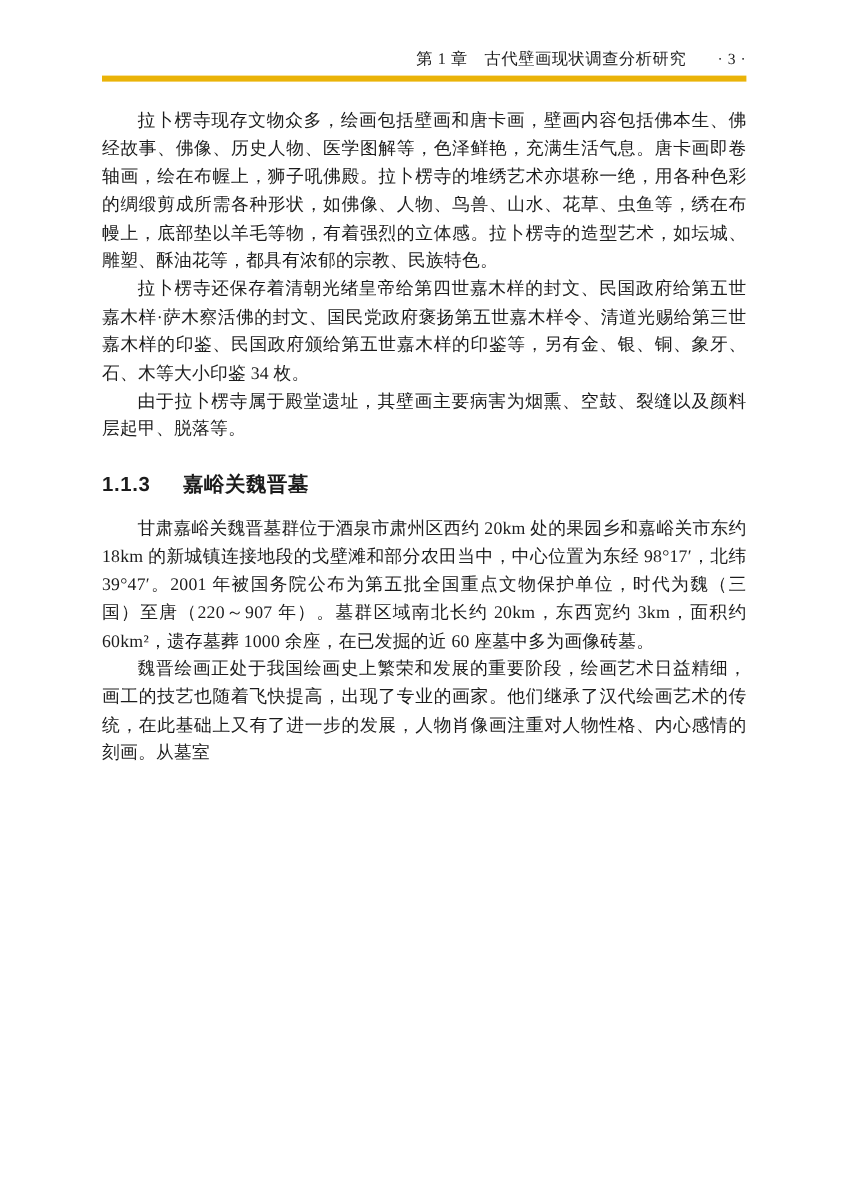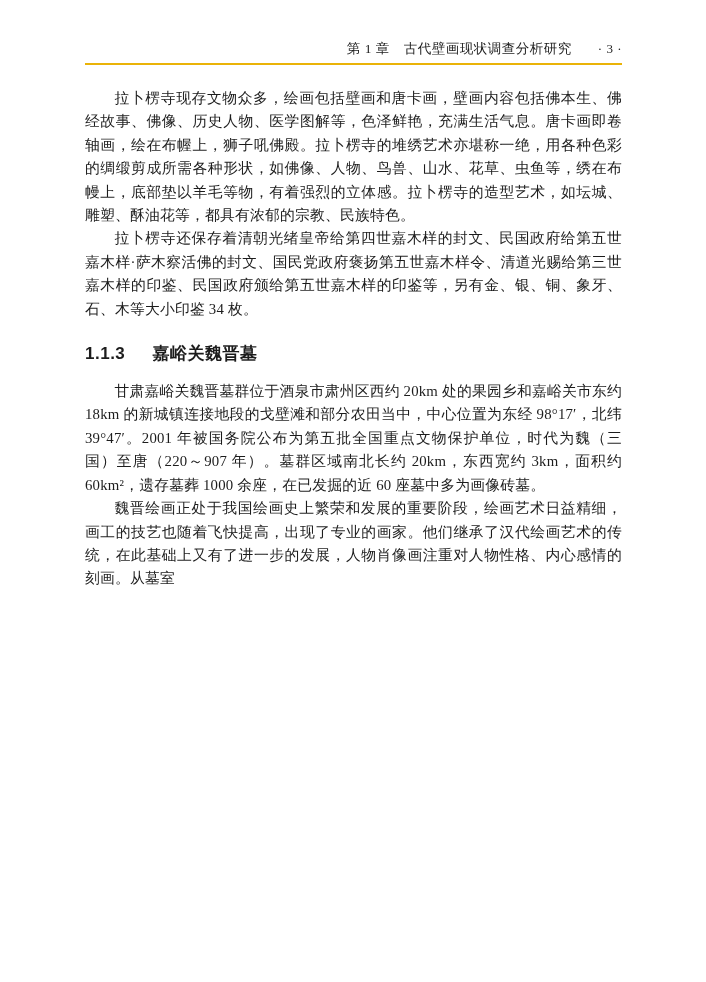--- a/index.html
+++ b/index.html
@@ -18,21 +18,21 @@
     overflow: hidden;
   }
   
   .running-header {
     display: flex;
     justify-content: flex-end;
     align-items: baseline;
     font-size: 13.5px;
     letter-spacing: 0.5px;
     padding-bottom: 5px;
-    border-bottom: 2px solid #eab308;
+    border-bottom: 5px solid #eab308;
   }
   .running-header .chapter {
     margin-right: 26px;
   }
   .running-header .pagenum {
     font-size: 13px;
   }
   
   .body-text {
     margin-top: 22px;
@@ -68,20 +68,21 @@
   </div>
 
   <div class="body-text">
 
 
     <p class="para">拉卜楞寺现存文物众多，绘画包括壁画和唐卡画，壁画内容包括佛本生、佛经故事、佛像、历史人物、医学图解等，色泽鲜艳，充满生活气息。唐卡画即卷轴画，绘在布幄上，狮子吼佛殿。拉卜楞寺的堆绣艺术亦堪称一绝，用各种色彩的绸缎剪成所需各种形状，如佛像、人物、鸟兽、山水、花草、虫鱼等，绣在布幔上，底部垫以羊毛等物，有着强烈的立体感。拉卜楞寺的造型艺术，如坛城、雕塑、酥油花等，都具有浓郁的宗教、民族特色。</p>
 
     <p class="para">拉卜楞寺还保存着清朝光绪皇帝给第四世嘉木样的封文、民国政府给第五世嘉木样·萨木察活佛的封文、国民党政府褒扬第五世嘉木样令、清道光赐给第三世嘉木样的印鉴、民国政府颁给第五世嘉木样的印鉴等，另有金、银、铜、象牙、石、木等大小印鉴 34 枚。</p>
 
 
+    <p class="para">由于拉卜楞寺属于殿堂遗址，其壁画主要病害为烟熏、空鼓、裂缝以及颜料层起甲、脱落等。</p>
 
     <h3 class="section-heading">
       <span class="sec-num">1.1.3</span><span>嘉峪关魏晋墓</span>
     </h3>
 
     <p class="para">甘肃嘉峪关魏晋墓群位于酒泉市肃州区西约 20km 处的果园乡和嘉峪关市东约 18km 的新城镇连接地段的戈壁滩和部分农田当中，中心位置为东经 98°17′，北纬 39°47′。2001 年被国务院公布为第五批全国重点文物保护单位，时代为魏（三国）至唐（220～907 年）。墓群区域南北长约 20km，东西宽约 3km，面积约 60km²，遗存墓葬 1000 余座，在已发掘的近 60 座墓中多为画像砖墓。</p>
 
 
     <p class="para">魏晋绘画正处于我国绘画史上繁荣和发展的重要阶段，绘画艺术日益精细，画工的技艺也随着飞快提高，出现了专业的画家。他们继承了汉代绘画艺术的传统，在此基础上又有了进一步的发展，人物肖像画注重对人物性格、内心感情的刻画。从墓室</p>
 

